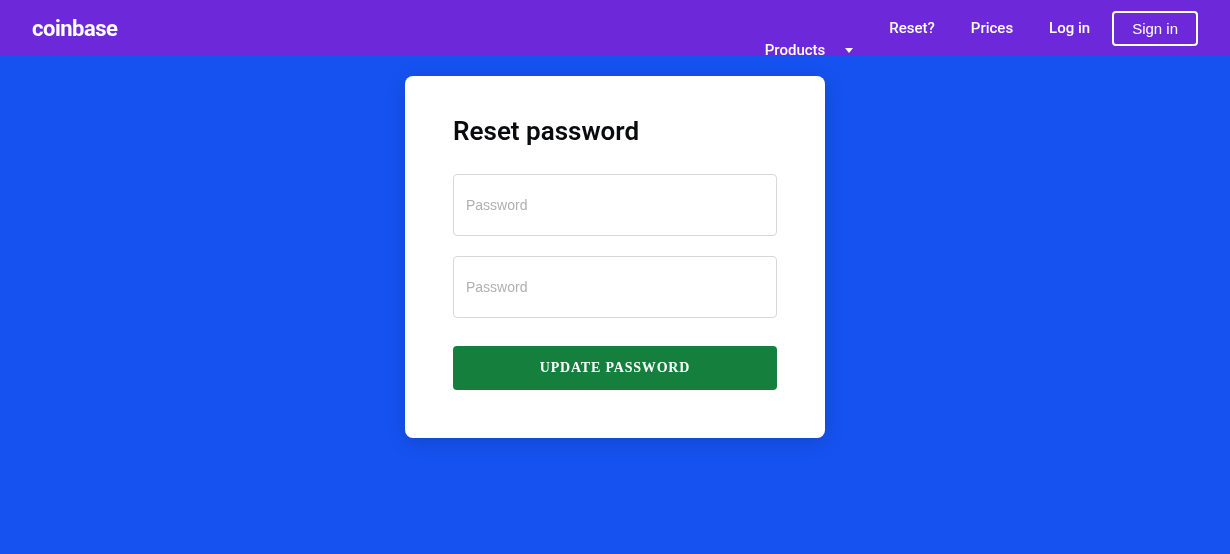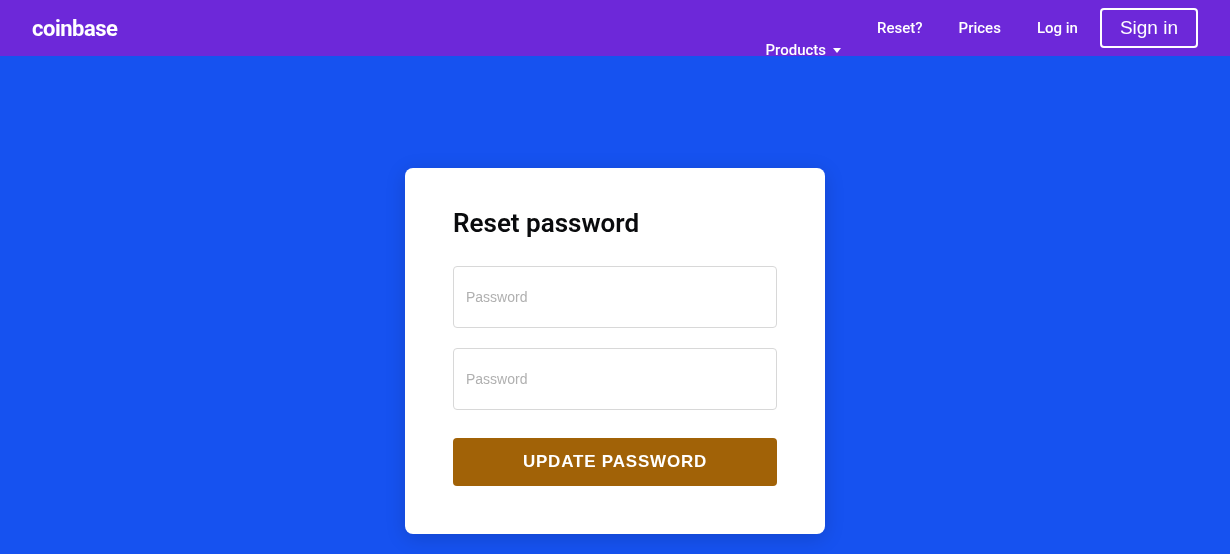--- a/index.html
+++ b/index.html
@@ -45,50 +45,50 @@
       font-weight: 500;
       padding: 8px 14px;
       text-decoration: none;
       cursor: pointer;
       border-radius: 4px;
     }
 
     .nav-products {
       display: flex;
       align-items: center;
-      gap: 7px;
+      gap: 20px;
       margin-top: 44px;
     }
 
     .chevron-down {
       display: inline-block;
       width: 0;
       height: 0;
       border-left: 4px solid transparent;
       border-right: 4px solid transparent;
       border-top: 5px solid #ffffff;
       margin-top: 1px;
     }
 
     .nav-signin {
       color: #ffffff;
-      font-size: 19px;
+      font-size: 15px;
       font-weight: 500;
       padding: 7px 18px;
       border: 2px solid #ffffff;
       border-radius: 4px;
       cursor: pointer;
       background: transparent;
     }
 
     
     .main-content {
       display: flex;
       justify-content: center;
-      align-items: flex-end;
+      align-items: flex-start;
       height: calc(554px - 56px);
       padding: 20px;
     }
 
     .card {
       background: #ffffff;
       border-radius: 8px;
       padding: 40px 48px 48px 48px;
       width: 420px;
       box-shadow: 0 4px 20px rgba(0,0,0,0.15);
@@ -134,29 +134,30 @@
 
     .email-field-disabled {
       background-color: #eeeeee;
       color: #aaa;
       cursor: not-allowed;
     }
 
     .submit-btn {
       width: 100%;
       padding: 14px;
-      background-color: #a16207;
+      background-color: #15803d;
       color: #ffffff;
       border: none;
       border-radius: 4px;
-      font-size: 17px;
+      font-size: 14px;
       font-weight: 700;
       letter-spacing: 0.8px;
       cursor: pointer;
       margin-top: 8px;
+      font-family: Liberation Serif, serif;
     }
   </style>
 </head>
 <body>
 
 <header>
   <div class="logo">coinbase</div>
   <nav>
     <span class="nav-link nav-products">
       <span>Products</span>

